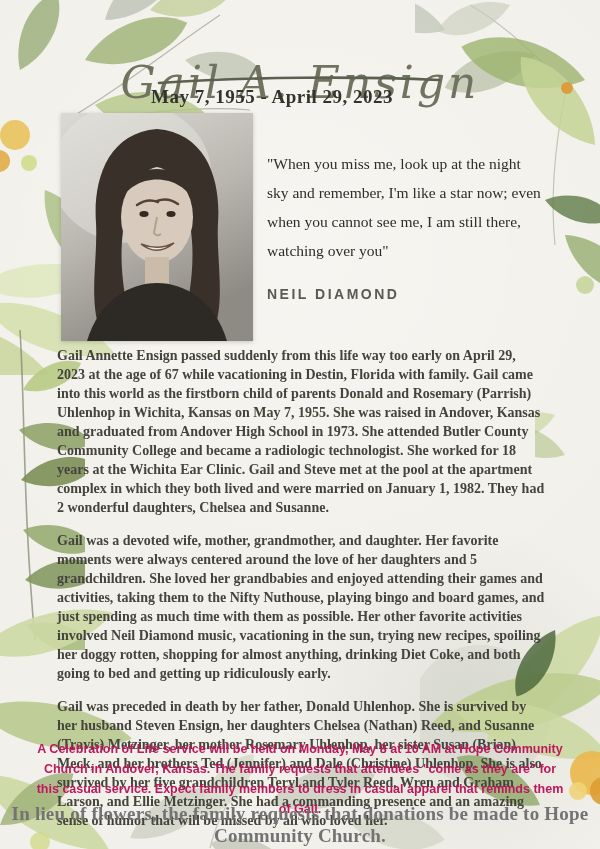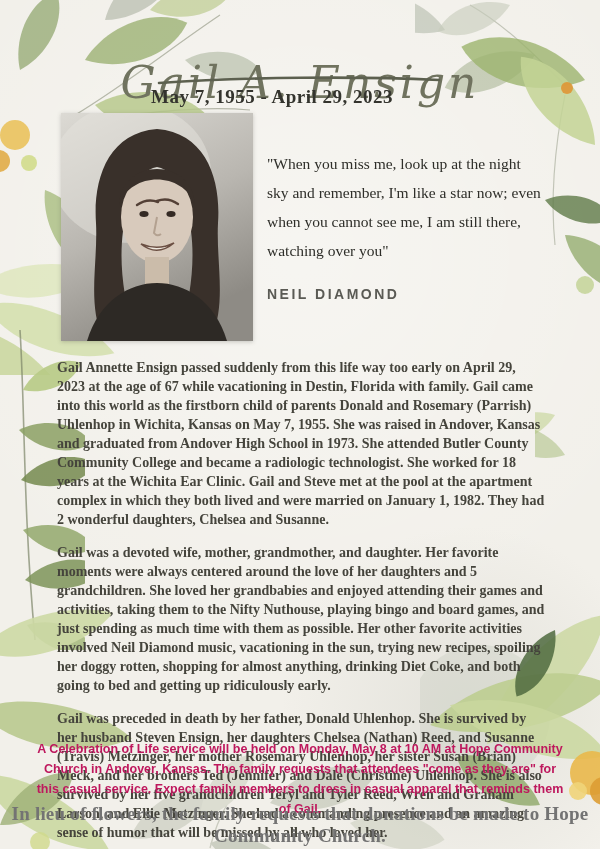--- a/index.html
+++ b/index.html
@@ -40,21 +40,21 @@
   }
   .attribution{
     margin-top:15px;
     font-family:"Liberation Sans",sans-serif;
     font-size:14px;letter-spacing:2.5px;color:#5a5a54;font-weight:bold;
   }
   .obituary{
     left:57px;top:346px;width:489px;
     font-size:14px;line-height:19px;font-weight:bold;color:#45443c;
   }
-  .obituary p{margin:12px 0 14px 0;}
+  .obituary p{margin:0 0 14px 0;}
   .service{
     left:36px;top:739px;width:528px;text-align:center;
     font-family:"Liberation Sans",sans-serif;
     font-size:12.5px;line-height:20px;font-weight:bold;color:#be185d;
   }
   .donation{
     left:0;top:803px;width:600px;text-align:center;
     font-size:19px;font-weight:bold;color:#737373;letter-spacing:.2px;
   }
 </style>

